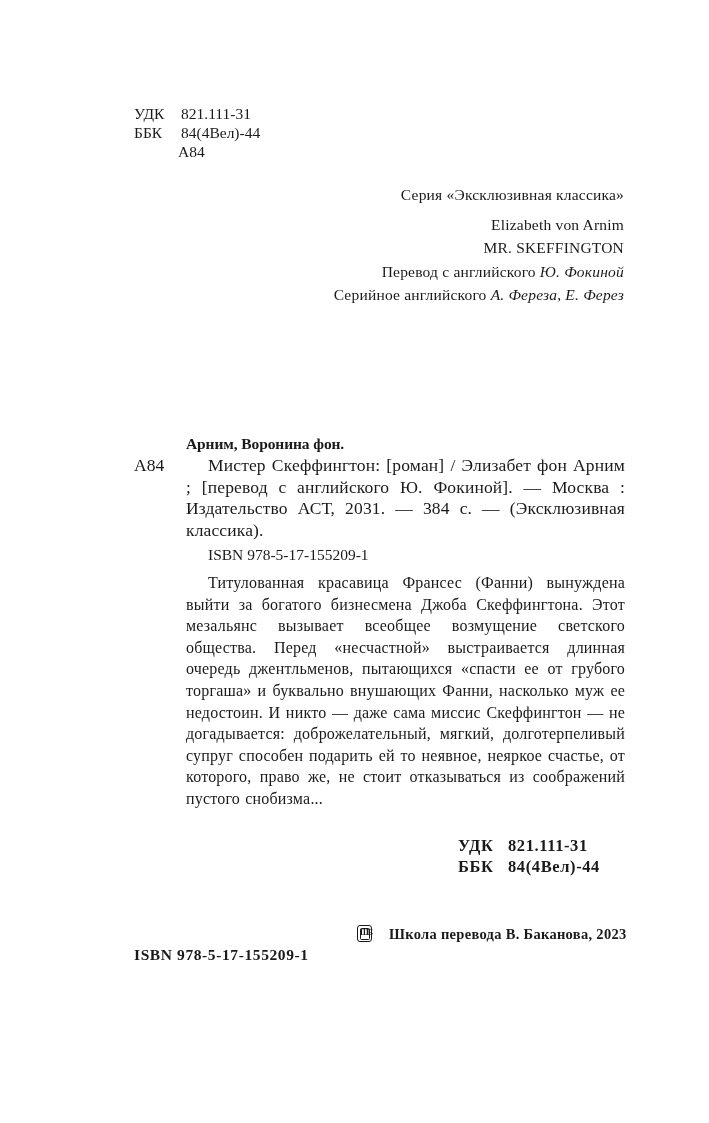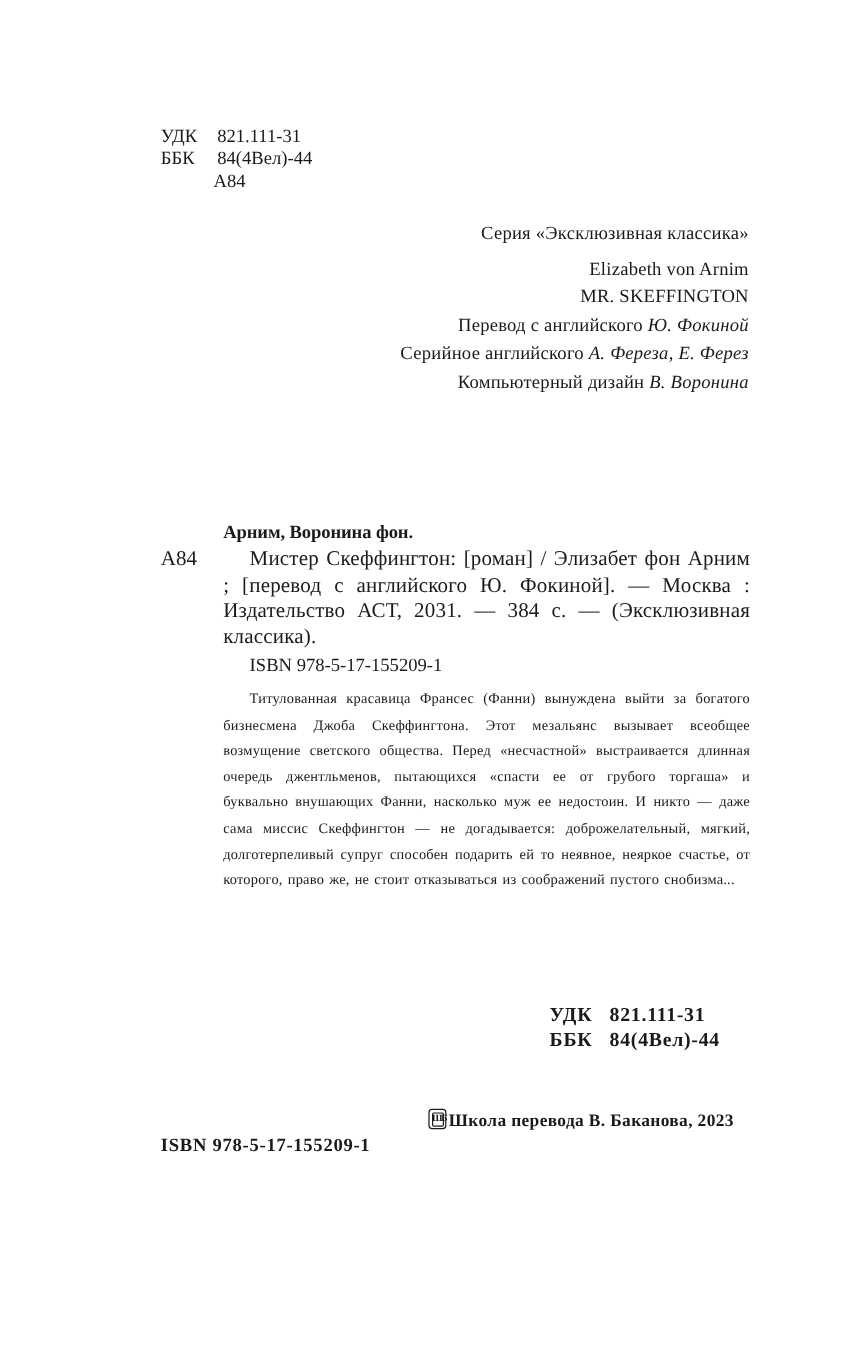--- a/index.html
+++ b/index.html
@@ -70,21 +70,21 @@
     .isbn-line {
       left: 208px;
       top: 545px;
       font-size: 15.5px;
       line-height: 20px;
     }
     .annotation {
       left: 186px;
       top: 572px;
       width: 439px;
-      font-size: 12px;
+      font-size: 16px;
       line-height: 21.6px;
       text-align: justify;
       text-indent: 22px;
       letter-spacing: 0.2px;
       word-spacing: 1px;
     }
 
     
     .cls-bottom {
       left: 458px;
@@ -114,21 +114,21 @@
       letter-spacing: 0.3px;
       white-space: nowrap;
     }
     .school-logo {
       display: inline-block;
       width: 15px;
       height: 17px;
       border: 1.5px solid #1a1a1a;
       border-radius: 3px;
       vertical-align: -3px;
-      margin-right: 2px;
+      margin-right: 17px;
       position: relative;
       box-sizing: border-box;
       text-decoration: underline;
     }
     .school-logo::after {
       content: "";
       position: absolute;
       left: 1.5px; top: 1.5px; right: 1.5px; bottom: 1.5px;
       border: 1px solid #1a1a1a;
       border-radius: 1.5px;
@@ -161,24 +161,20 @@
   <div class="line">Elizabeth von Arnim</div>
   <div class="line">MR. SKEFFINGTON</div>
   <div class="line">
     <span>Перевод с английского</span>
     <em>Ю. Фокиной</em>
   </div>
   <div class="line">
     <span>Серийное английского</span>
     <em>А. Фереза, Е. Ферез</em>
   </div>
-  <div class="line">
-    <span>Компьютерный дизайн</span>
-    <em>В. Воронина</em>
-  </div>
 </div>
 
 <div class="abs biblio-author">Арним, Воронина фон.</div>
 <div class="abs biblio-code">А84</div>
 <div class="abs biblio-entry">Мистер Скеффингтон: [роман] / Элизабет фон Арним ; [перевод с английского Ю. Фокиной]. — Москва : Издательство АСТ, 2031. — 384 с. — (Эксклюзивная классика).</div>
 <div class="abs isbn-line">ISBN 978-5-17-155209-1</div>
 <div class="abs annotation">Титулованная красавица Франсес (Фанни) вынуждена выйти за богатого бизнесмена Джоба Скеффингтона. Этот мезальянс вызывает всеобщее возмущение светского общества. Перед «несчастной» выстраивается длинная очередь джентльменов, пытающихся «спасти ее от грубого торгаша» и буквально внушающих Фанни, насколько муж ее недостоин. И никто — даже сама миссис Скеффингтон — не догадывается: доброжелательный, мягкий, долготерпеливый супруг способен подарить ей то неявное, неяркое счастье, от которого, право же, не стоит отказываться из соображений пустого снобизма...</div>
 
 <div class="abs cls-bottom">
   <div class="cls-row">

